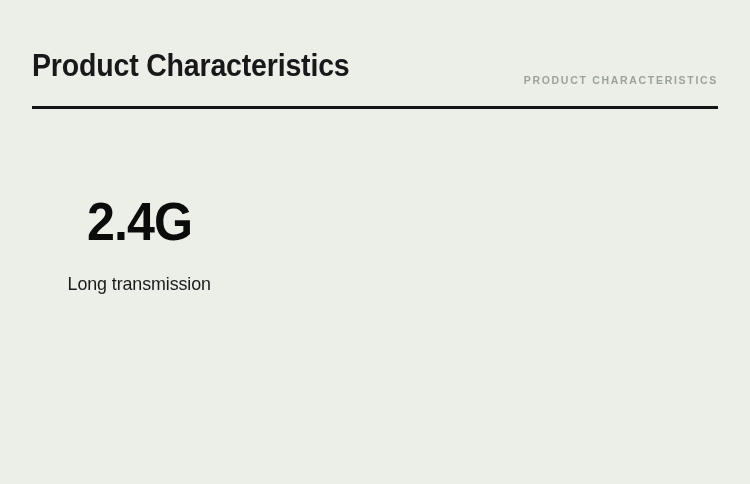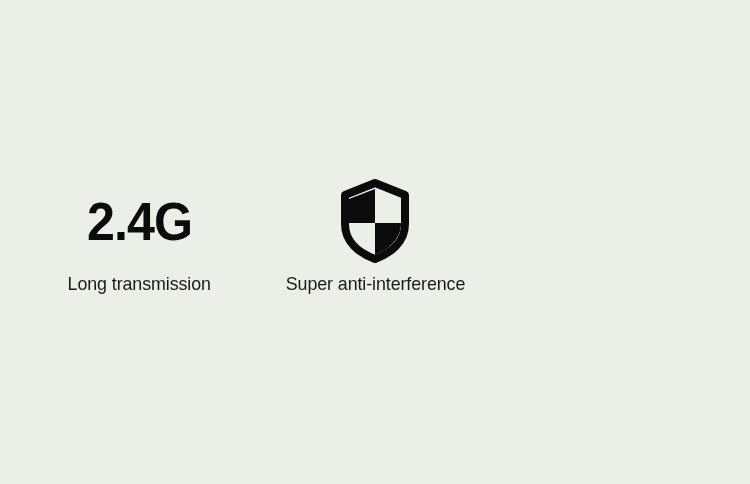--- a/index.html
+++ b/index.html
@@ -99,46 +99,34 @@
     transform: scaleX(0.93);
     line-height: 1;
   }
   svg { display: block; }
 </style>
 </head>
 <body>
 
 <div class="page">
 
+  <div class="header">
+    <div class="title">Product Characteristics</div>
+    <div class="subtitle">PRODUCT CHARACTERISTICS</div>
+    <div class="rule"></div>
+  </div>
 
   <div class="grid">
 
     <div class="cell">
       <div class="icon-box">
         <div class="txt-icon">2.4G</div>
       </div>
       <div class="cell-label">Long transmission</div>
     </div>
 
 
 
 
 
-    <div class="cell">
-      <div class="icon-box">
-        <svg width="72" height="84" viewBox="0 0 72 84" aria-hidden="true">
-          <defs>
-            <clipPath id="shieldInner">
-              <path d="M36 10 L62 20 L62 44 C62 60 50 70 36 76 C22 70 10 60 10 44 L10 20 Z"></path>
-            </clipPath>
-          </defs>
-          <path d="M36 4 L66 16 L66 45 C66 63 52 74 36 80 C20 74 6 63 6 45 L6 16 Z" fill="none" stroke="#0b0b0c" stroke-width="8" stroke-linejoin="round"></path>
-          <g clip-path="url(#shieldInner)">
-            <rect x="4" y="4" width="32" height="40" fill="#0b0b0c"></rect>
-            <rect x="36" y="44" width="32" height="40" fill="#0b0b0c"></rect>
-          </g>
-        </svg>
-      </div>
-      <div class="cell-label">Super anti-interference</div>
-    </div>
 
   </div>
 </div>
 
 </body></html>

